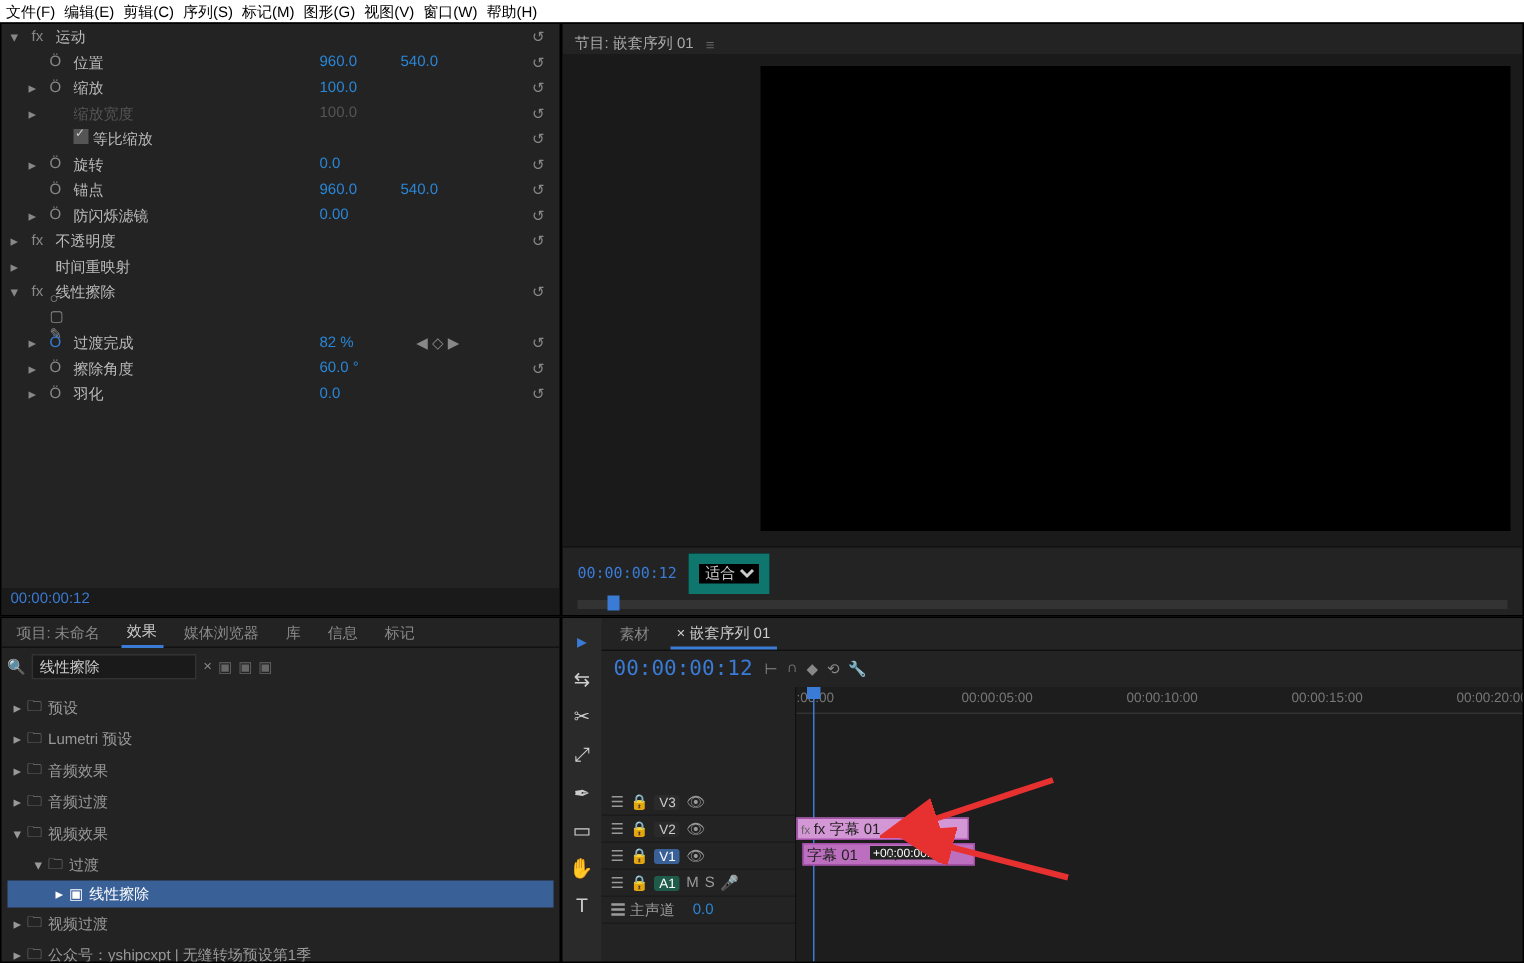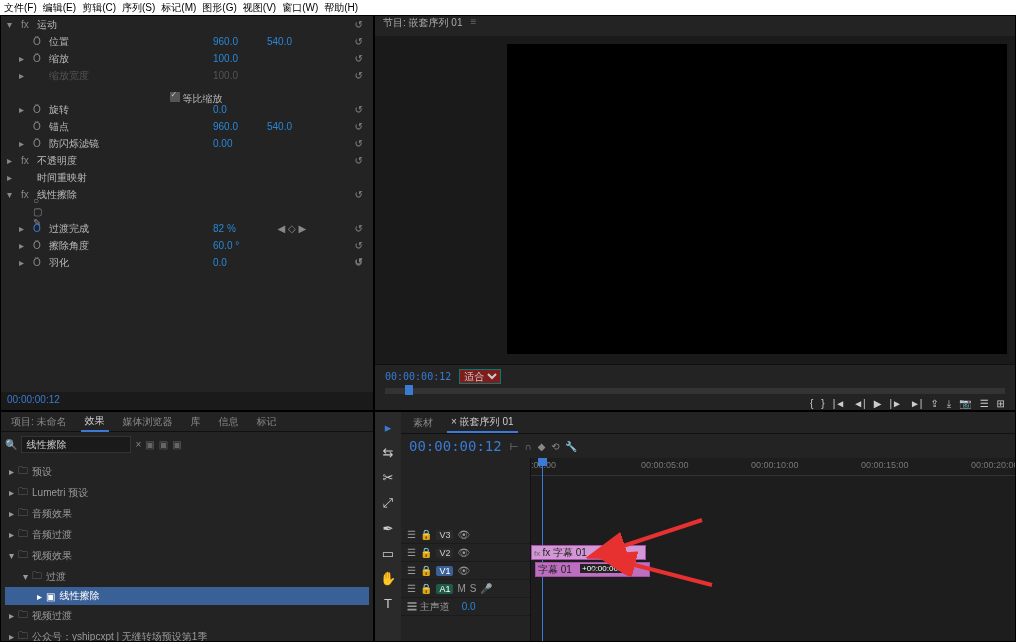--- a/index.html
+++ b/index.html
@@ -17,21 +17,21 @@
 .fxrow{display:flex;align-items:center;height:17px;padding-left:6px;gap:4px}
 .fxrow .twisty{width:10px;color:#888}
 .fxrow .icon{width:12px;color:#888}
 .fxrow .label{flex:0 0 160px;color:#bbb}
 .fxrow .val{color:#2a87d8;min-width:40px}
 .fxrow .val.dim{color:#555}
 .fxrow .reset{margin-left:auto;margin-right:10px;color:#888}
 .fxhead{background:#2a2a2a;color:#ccc;padding:2px 6px}
 .underpanel{background:#1a1a1a;position:absolute;bottom:0;left:0;right:0;height:18px;color:#3a7bd5;padding:2px 6px}
 .progpanel{display:flex;flex-direction:column}
-.progtitle{height:20px;display:flex;align-items:flex-start;padding:0 8px;color:#aaa;gap:8px}
+.progtitle{height:20px;display:flex;align-items:flex-end;padding:0 8px;color:#aaa;gap:8px}
 .viewer{flex:1;background:#1a1a1a;display:flex;justify-content:flex-end;padding:8px}
 .viewer .video{width:500px;height:310px;background:#000}
 .transport{height:46px;border-top:1px solid #111}
 .transport .tcrow{display:flex;align-items:center;padding:4px 10px;gap:8px}
 .transport .tc{color:#3a7bd5;font-family:monospace}
 .transport .ctrlrow{display:flex;justify-content:flex-end;padding:4px 10px;gap:8px;color:#ccc}
 .transport .ctrlrow span{cursor:pointer}
 .effects-browser{display:flex;flex-direction:column}
 .effects-browser .searchrow{display:flex;align-items:center;padding:4px;gap:4px}
 .effects-browser input{background:#1a1a1a;border:1px solid #333;color:#ccc;padding:2px 4px;width:110px}
@@ -55,21 +55,21 @@
 .tl-area{flex:1;position:relative;background:#1d1d1d}
 .ruler{height:18px;border-bottom:1px solid #333;display:flex;position:relative}
 .ruler .tick{position:absolute;top:2px;color:#777;font-size:9px}
 .playhead{position:absolute;top:0;bottom:0;width:1px;background:#3a7bd5;left:11px}
 .playhead:before{content:"";position:absolute;top:0;left:-4px;width:9px;height:8px;background:#3a7bd5}
 .clip{position:absolute;background:#d497d6;border:1px solid #a44fa8;font-size:9px;color:#222;padding:0 2px;overflow:hidden}
 .clip.dim{background:#bb6fbe}
 .arrow{position:absolute;pointer-events:none}
 .arrow svg{overflow:visible}
 .red{fill:#e73131;stroke:#e73131}
-select{background:#7f1d1d;color:#ccc;border:1px solid #0f766e;font-size:10px}
+select{background:#000000;color:#ccc;border:7px solid #0f766e;font-size:10px}
 .checkbox{width:10px;height:10px;background:#555;display:inline-block;position:relative}
 .checkbox:before{content:"✓";color:#ccc;font-size:8px;position:absolute;top:-2px;left:1px}
 </style>
 </head>
 <body>
 
 <div class="menubar">
     <span>文件(F)</span>
     <span>编辑(E)</span>
     <span>剪辑(C)</span>
@@ -106,21 +106,21 @@
           <span class="val ">100.0</span>
           <span class="reset">↺</span>
         </div>
         <div class="fxrow" style="padding-left: 18px;">
           <span class="twisty">▸</span>
           <span class="icon"></span>
           <span class="label" style="color:#555">缩放宽度</span>
           <span class="val dim">100.0</span>
           <span class="reset">↺</span>
         </div>
-        <div class="fxrow" style="padding-left: 18px; flex-direction: column;">
+        <div class="fxrow" style="padding-left: 18px;">
           <span class="twisty"></span>
           <span class="icon"></span>
           <span class="label"><span class="checkbox"></span> 等比缩放</span>
           <span class="reset">↺</span>
         </div>
         <div class="fxrow" style="padding-left: 18px;">
           <span class="twisty">▸</span>
           <span class="icon">Ö</span>
           <span class="label">旋转</span>
           <span class="val ">0.0</span>

